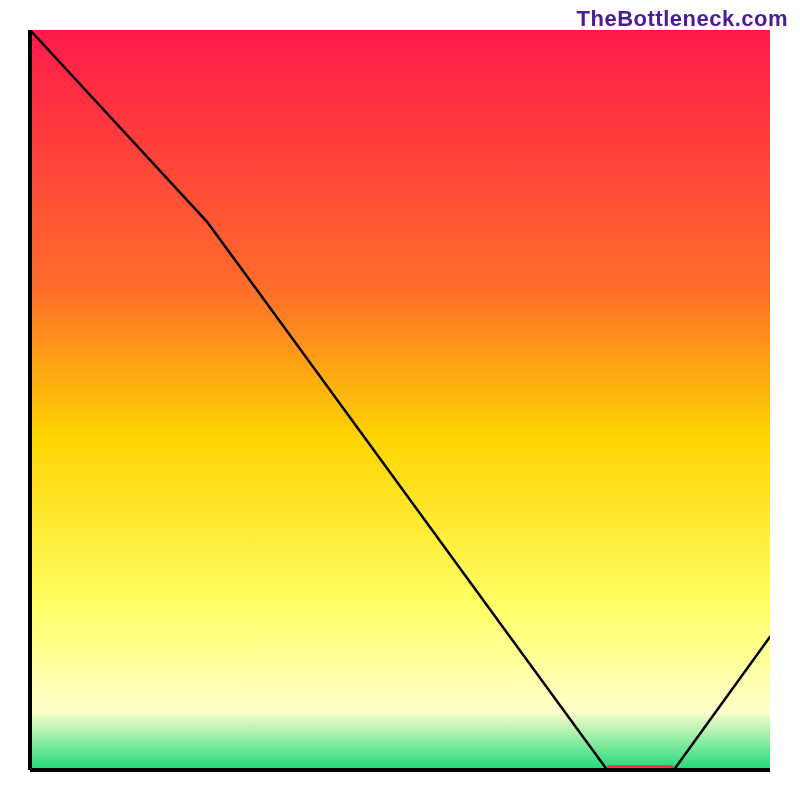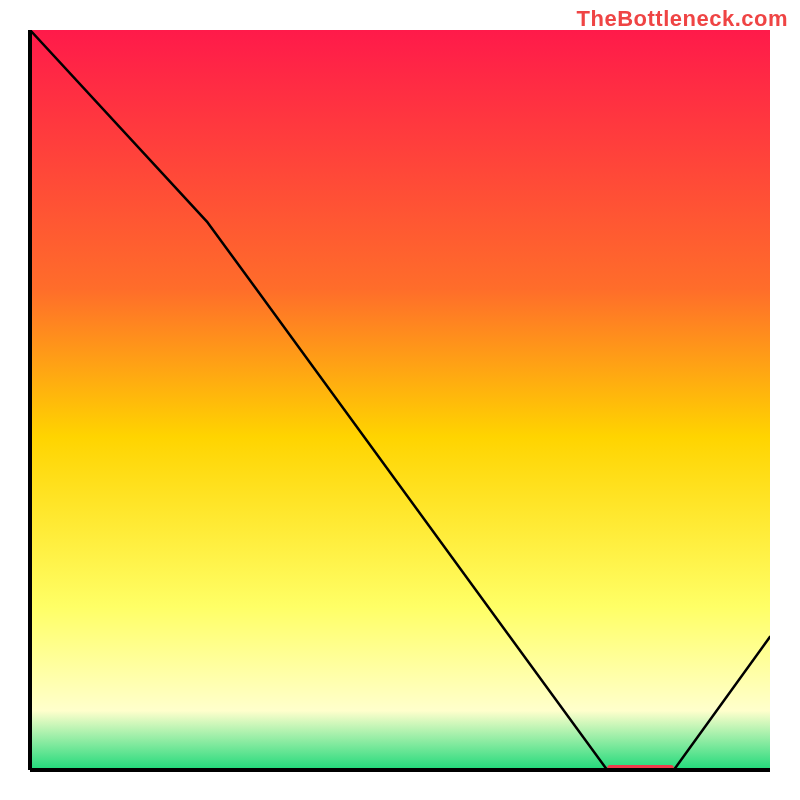--- a/index.html
+++ b/index.html
@@ -15,21 +15,21 @@
     position: relative;
     width: 800px;
     height: 800px;
   }
   .watermark {
     position: absolute;
     top: 6px;
     right: 12px;
     font-size: 22px;
     font-weight: bold;
-    color: #ef4444;
+    color: #4c1d95;
     letter-spacing: 0.5px;
     pointer-events: none;
   }
   svg.chart {
     position: absolute;
     left: 0;
     top: 0;
   }
 </style>
 </head>

